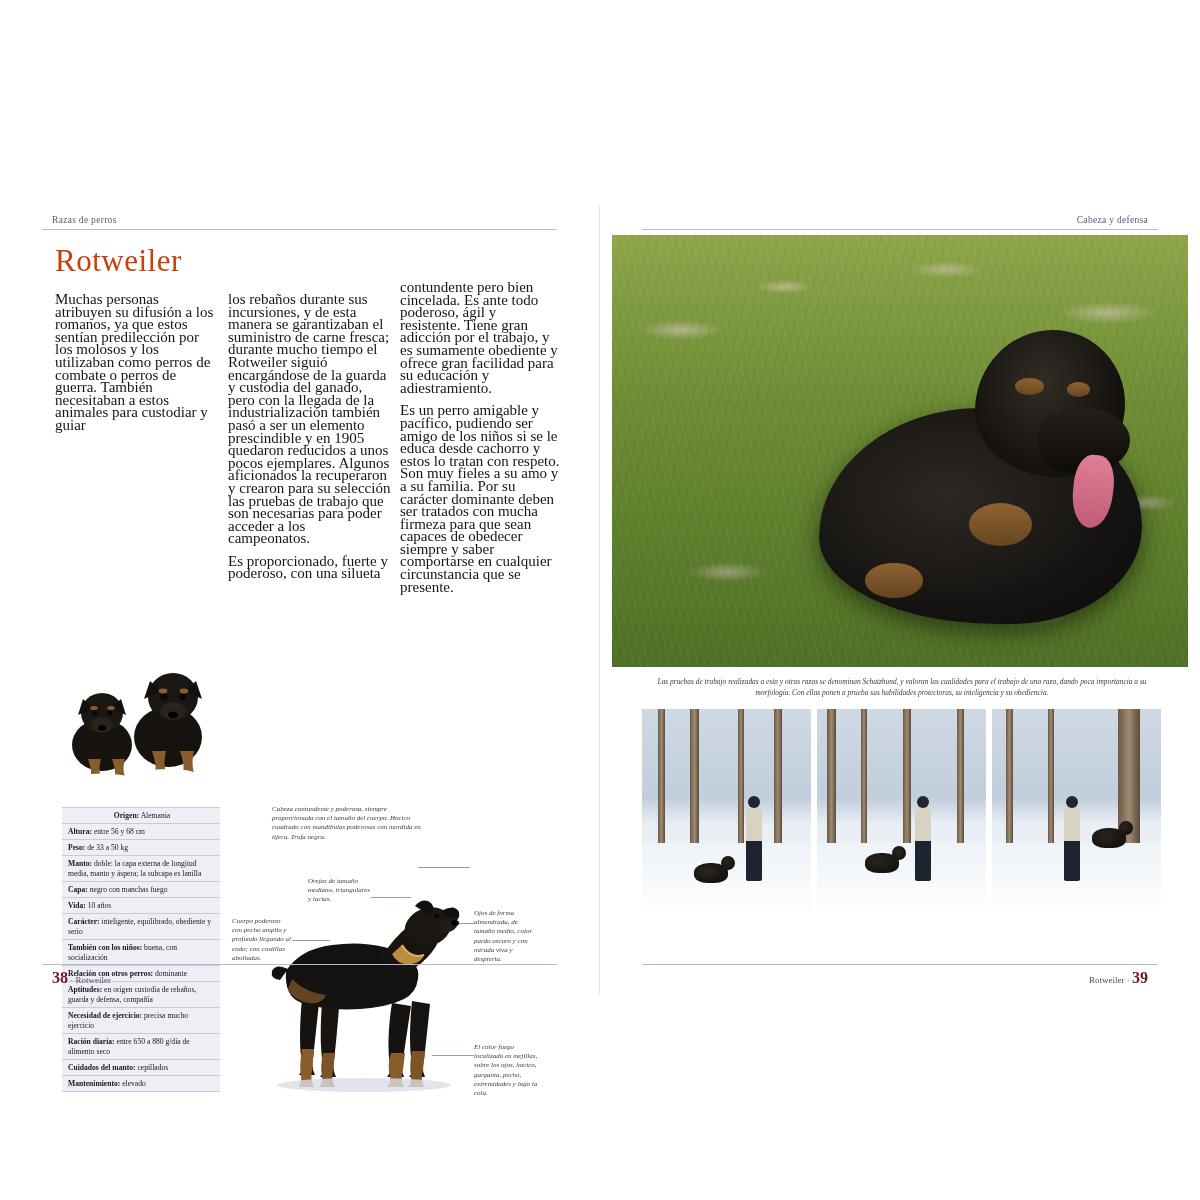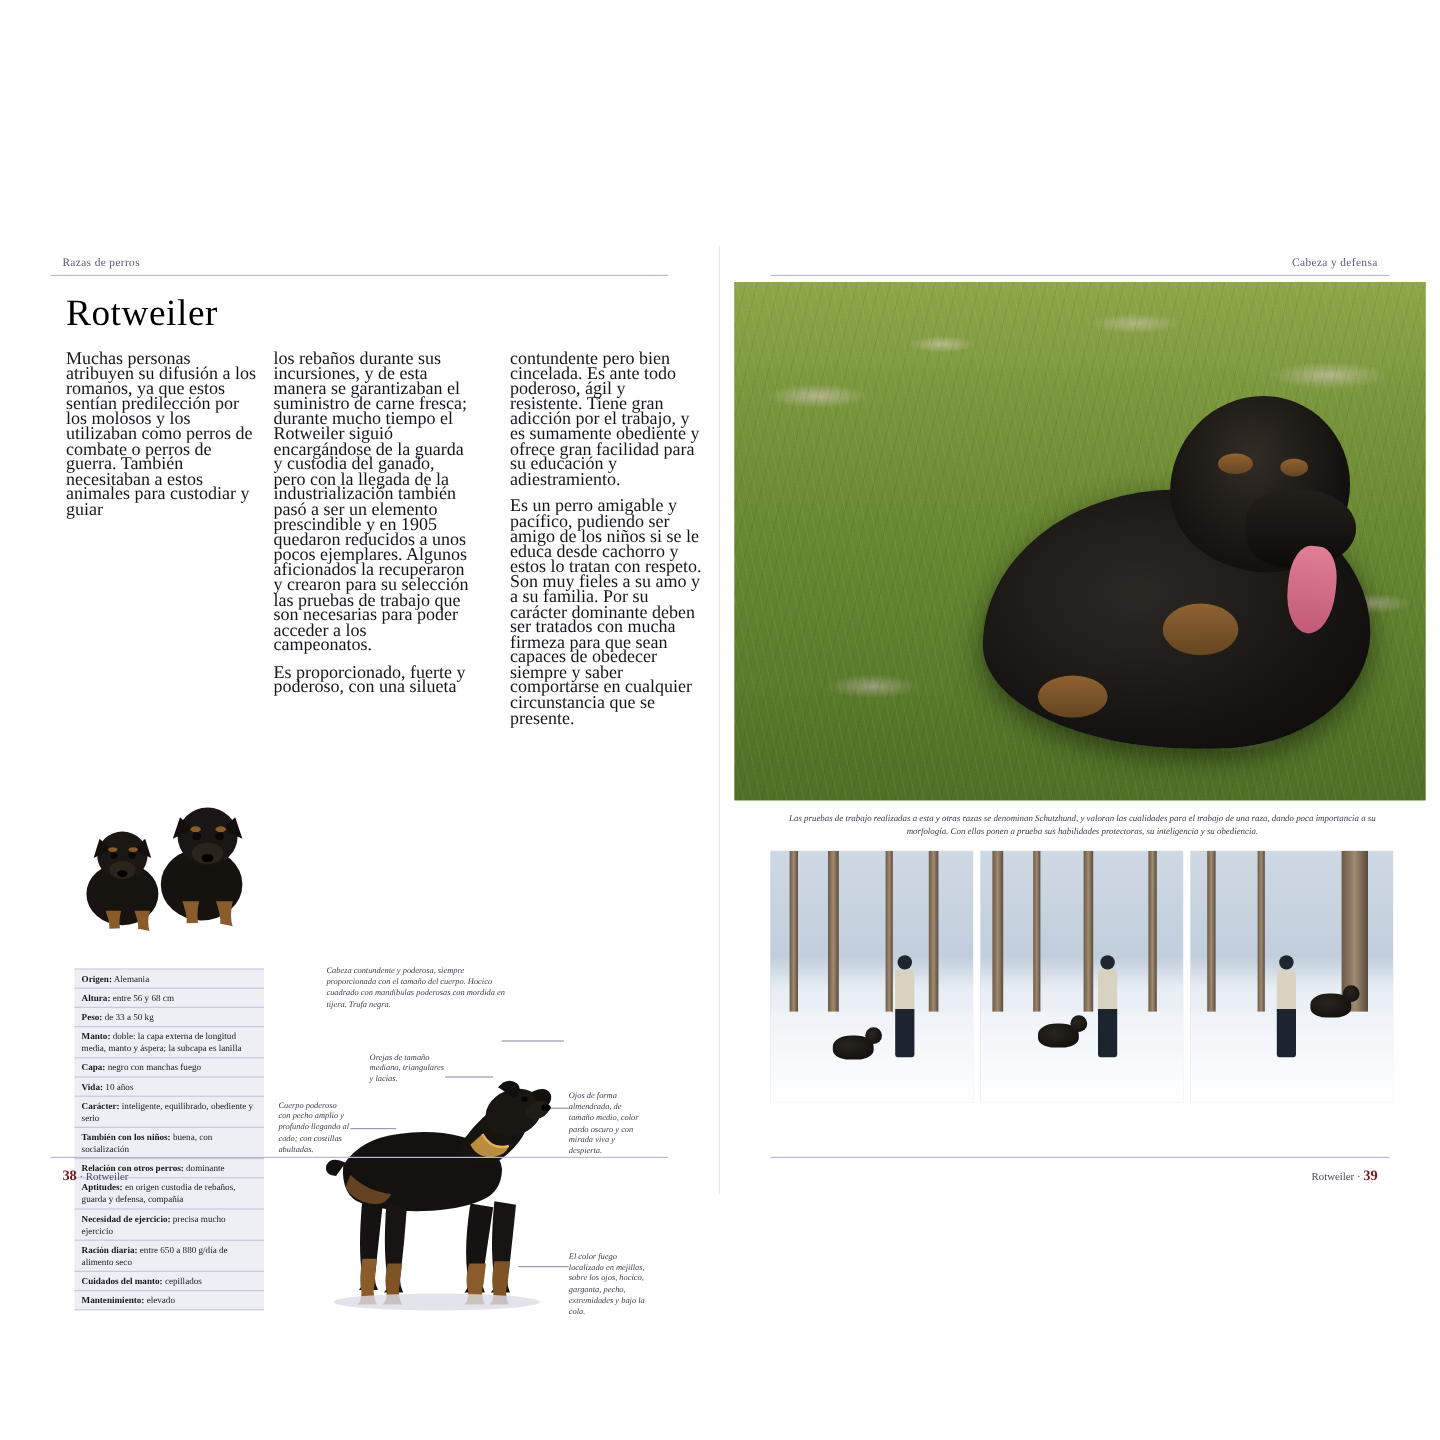--- a/index.html
+++ b/index.html
@@ -50,36 +50,36 @@
     background:#b9b9d2;
   }
 
   
   .title{
     position:absolute;
     left:55px;top:38px;
     font-size:31px;
     font-weight:400;
     letter-spacing:.5px;
-    color:#000000;
+    color:#c2410c;
     font-family:"Liberation Serif", serif;
   }
 
   
   .col{
     position:absolute;
     font-size:15px;
     line-height:12.6px;
     text-align:left;
     color:#14141a;
   }
   .col p{margin:0 0 10px 0;}
   .col1{left:55px;top:88px;width:163px;}
   .col2{left:228px;top:88px;width:163px;}
-  .col3{left:400px;top:88px;width:160px;margin-left:25px;}
+  .col3{left:400px;top:76px;width:160px;}
 
   
   .puppies{
     position:absolute;
     left:40px;top:420px;
     width:190px;height:165px;
   }
 
   
   .datatable{
@@ -90,21 +90,21 @@
     font-size:7.6px;
     line-height:10px;
   }
   .datatable td{
     border-bottom:1px solid #c9c9dd;
     padding:2.5px 4px 2.5px 6px;
     vertical-align:top;
     background:#eeeef5;
     color:#16161c;
   }
-  .datatable tr:first-child td{border-top:1px solid #c9c9dd;}
+  .datatable tr:first-child td{border-top:1px solid #c9c9dd;text-align:center;}
   .datatable b{font-weight:700;}
 
   
   .anatomy{
     position:absolute;
     left:232px;top:600px;
     width:330px;height:355px;
   }
   .callout{
     position:absolute;
@@ -156,21 +156,21 @@
 
   
   .folio{
     position:absolute;
     bottom:8px;
     font-size:9px;
     color:#4a4a63;
   }
   .folio .num{
     color:#7a1420;
-    font-size:12px;
+    font-size:16px;
     font-weight:700;
     font-family:"Liberation Serif", serif;
   }
   .folio.left{left:52px;}
   .folio.right{right:52px;}
 
   
   .meadow{position:absolute;inset:0;
     background:
       linear-gradient(#8fa64a 0%, #7e9a3f 18%, #6d8c35 40%, #5d7f2c 70%, #4f7026 100%);

